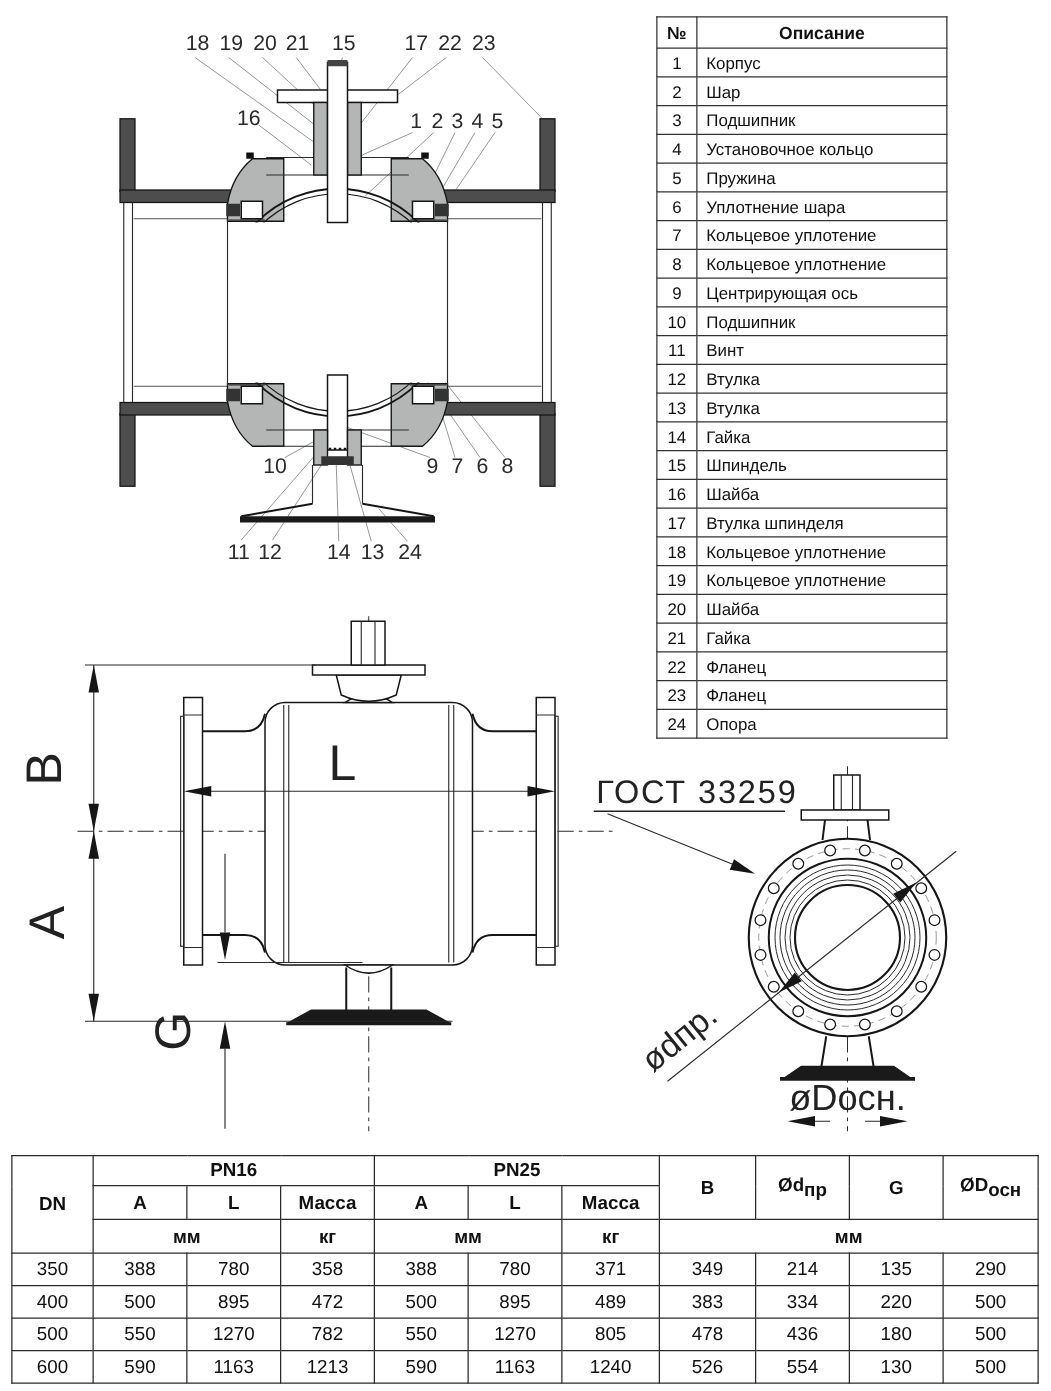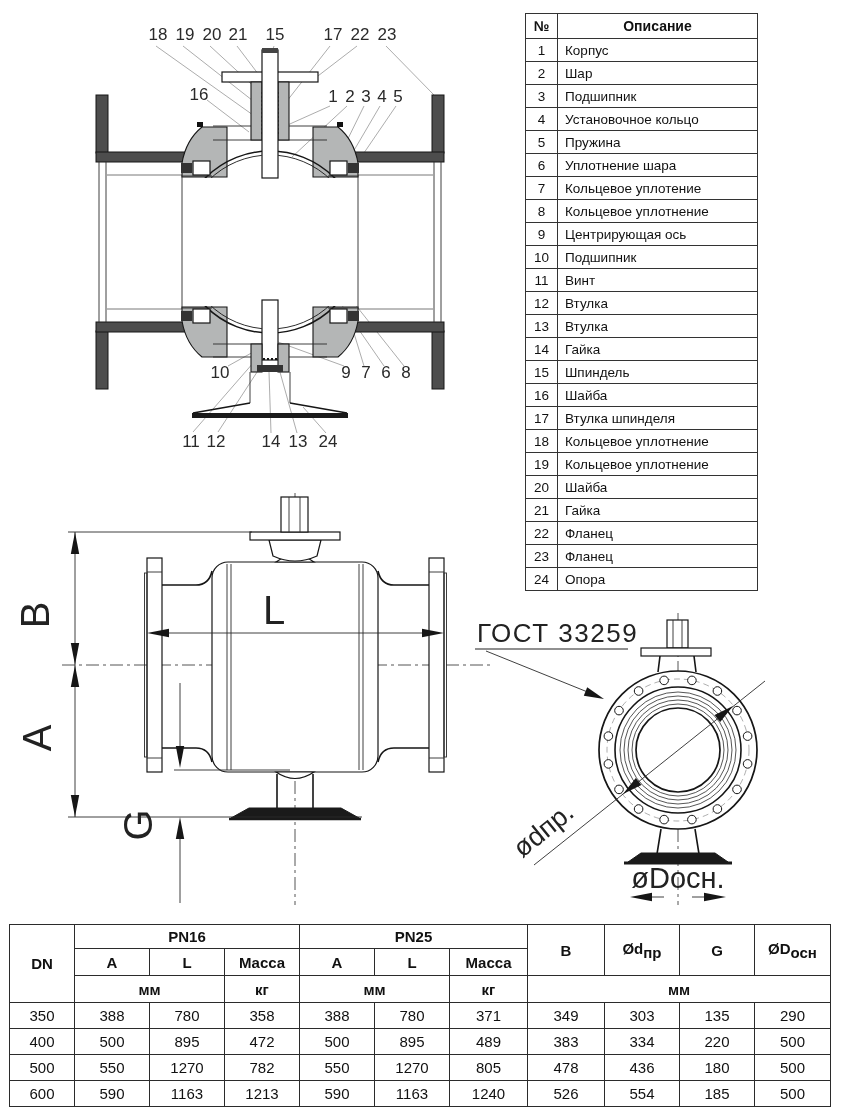--- a/index.html
+++ b/index.html
@@ -414,21 +414,21 @@
     </tr>
     <tr class="d">
       <td>350</td>
       <td>388</td>
       <td>780</td>
       <td>358</td>
       <td>388</td>
       <td>780</td>
       <td>371</td>
       <td>349</td>
-      <td>303</td>
+      <td>214</td>
       <td>135</td>
       <td>290</td>
     </tr>
     <tr class="d">
       <td>400</td>
       <td>500</td>
       <td>895</td>
       <td>472</td>
       <td>500</td>
       <td>895</td>
@@ -454,19 +454,19 @@
     <tr class="d">
       <td>600</td>
       <td>590</td>
       <td>1163</td>
       <td>1213</td>
       <td>590</td>
       <td>1163</td>
       <td>1240</td>
       <td>526</td>
       <td>554</td>
-      <td>185</td>
+      <td>130</td>
       <td>500</td>
     </tr>
   </tbody>
     </table>
 
 </div>
 
 </body></html>

